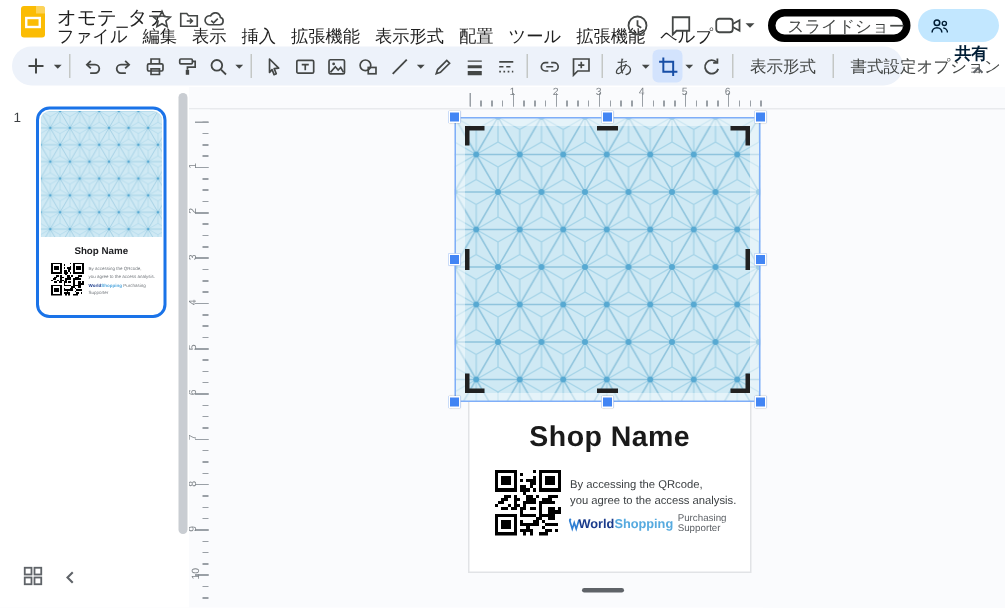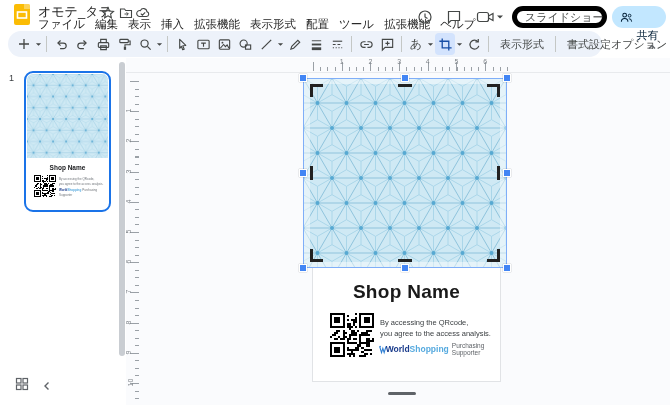--- a/index.html
+++ b/index.html
@@ -13,21 +13,21 @@
   .title-ic{position:absolute;top:6px;width:14px;height:14px;color:#444746;}
   .menubar{position:absolute;left:33px;top:17px;height:14px;display:flex;}
   .menu-item{font-size:11.5px;color:#1f1f1f;padding:0 5px;white-space:nowrap;cursor:default;}
   .hdr-ic{position:absolute;top:9px;width:16px;height:16px;color:#444746;}
   .pill{position:absolute;top:6px;height:22px;box-sizing:border-box;border-radius:12px;display:flex;align-items:center;}
   .slideshow-pill{left:512px;width:95px;border:5px solid #000000;background:#fff;}
   .slideshow-label{font-size:11px;color:#444746;padding:0 8px;white-space:nowrap;}
   .slideshow-div{width:1px;height:20px;background:#747775;}
   .slideshow-caret{width:18px;display:flex;justify-content:center;}
   .share-pill{left:612px;width:54px;background:#c2e7ff;justify-content:center;gap:4px;}
-  .share-label{font-size:11px;color:#001d35;font-weight:400;margin-top:36px;}
+  .share-label{font-size:11px;color:#001d35;font-weight:700;margin-top:36px;}
 
   
   .toolbar{position:absolute;left:8px;top:31px;width:594px;height:26px;background:#edf2fa;border-radius:13px;display:flex;align-items:center;padding:0 6px;box-sizing:border-box;gap:1px;}
   .tbtn{min-width:20px;height:22px;display:flex;align-items:center;justify-content:center;border-radius:4px;color:#444746;}
   .tbtn.active{background:#d3e3fd;}
   .tsep{width:1px;height:16px;background:#c4c7c5;margin:0 3px;flex:none;}
   .ttext{font-size:11px;color:#444746;padding:0 7px;white-space:nowrap;}
   .jp-a{font-size:12px;color:#444746;font-weight:500;}
   .caret{width:8px;height:22px;display:flex;align-items:center;justify-content:center;color:#444746;}
   .collapse-btn{position:absolute;left:643px;top:38px;width:18px;height:18px;color:#5f6368;display:flex;align-items:center;justify-content:center;}

